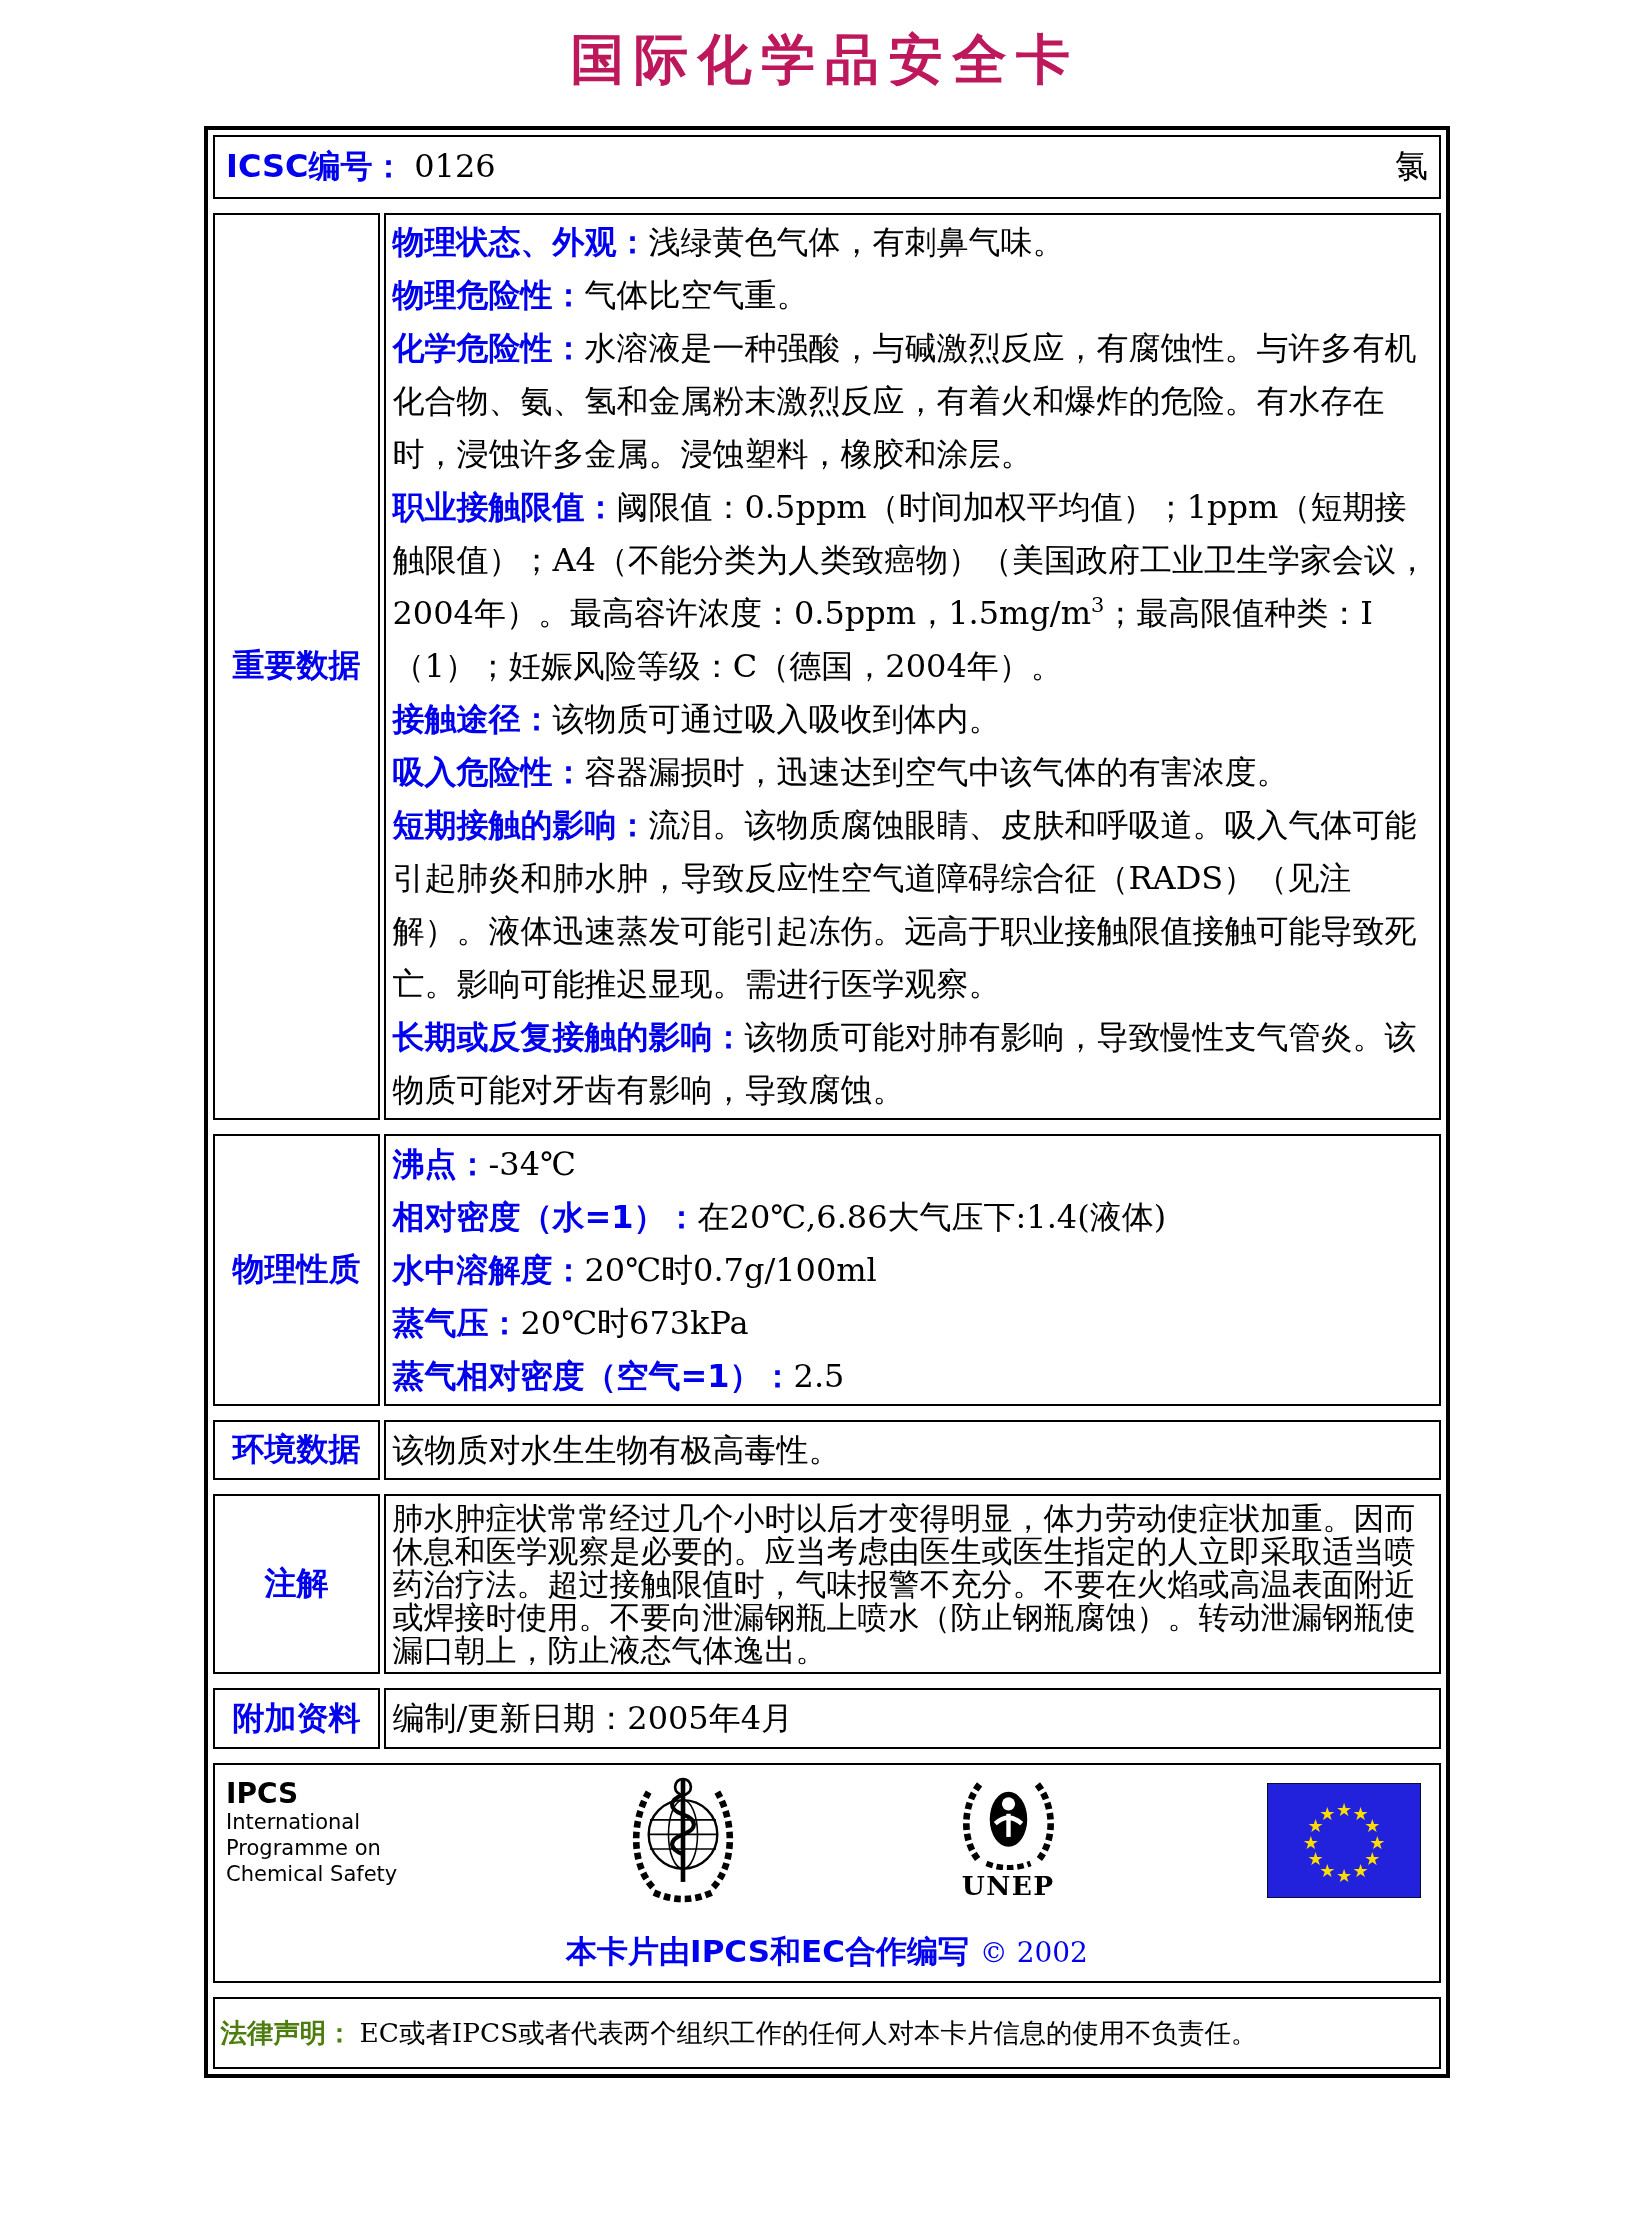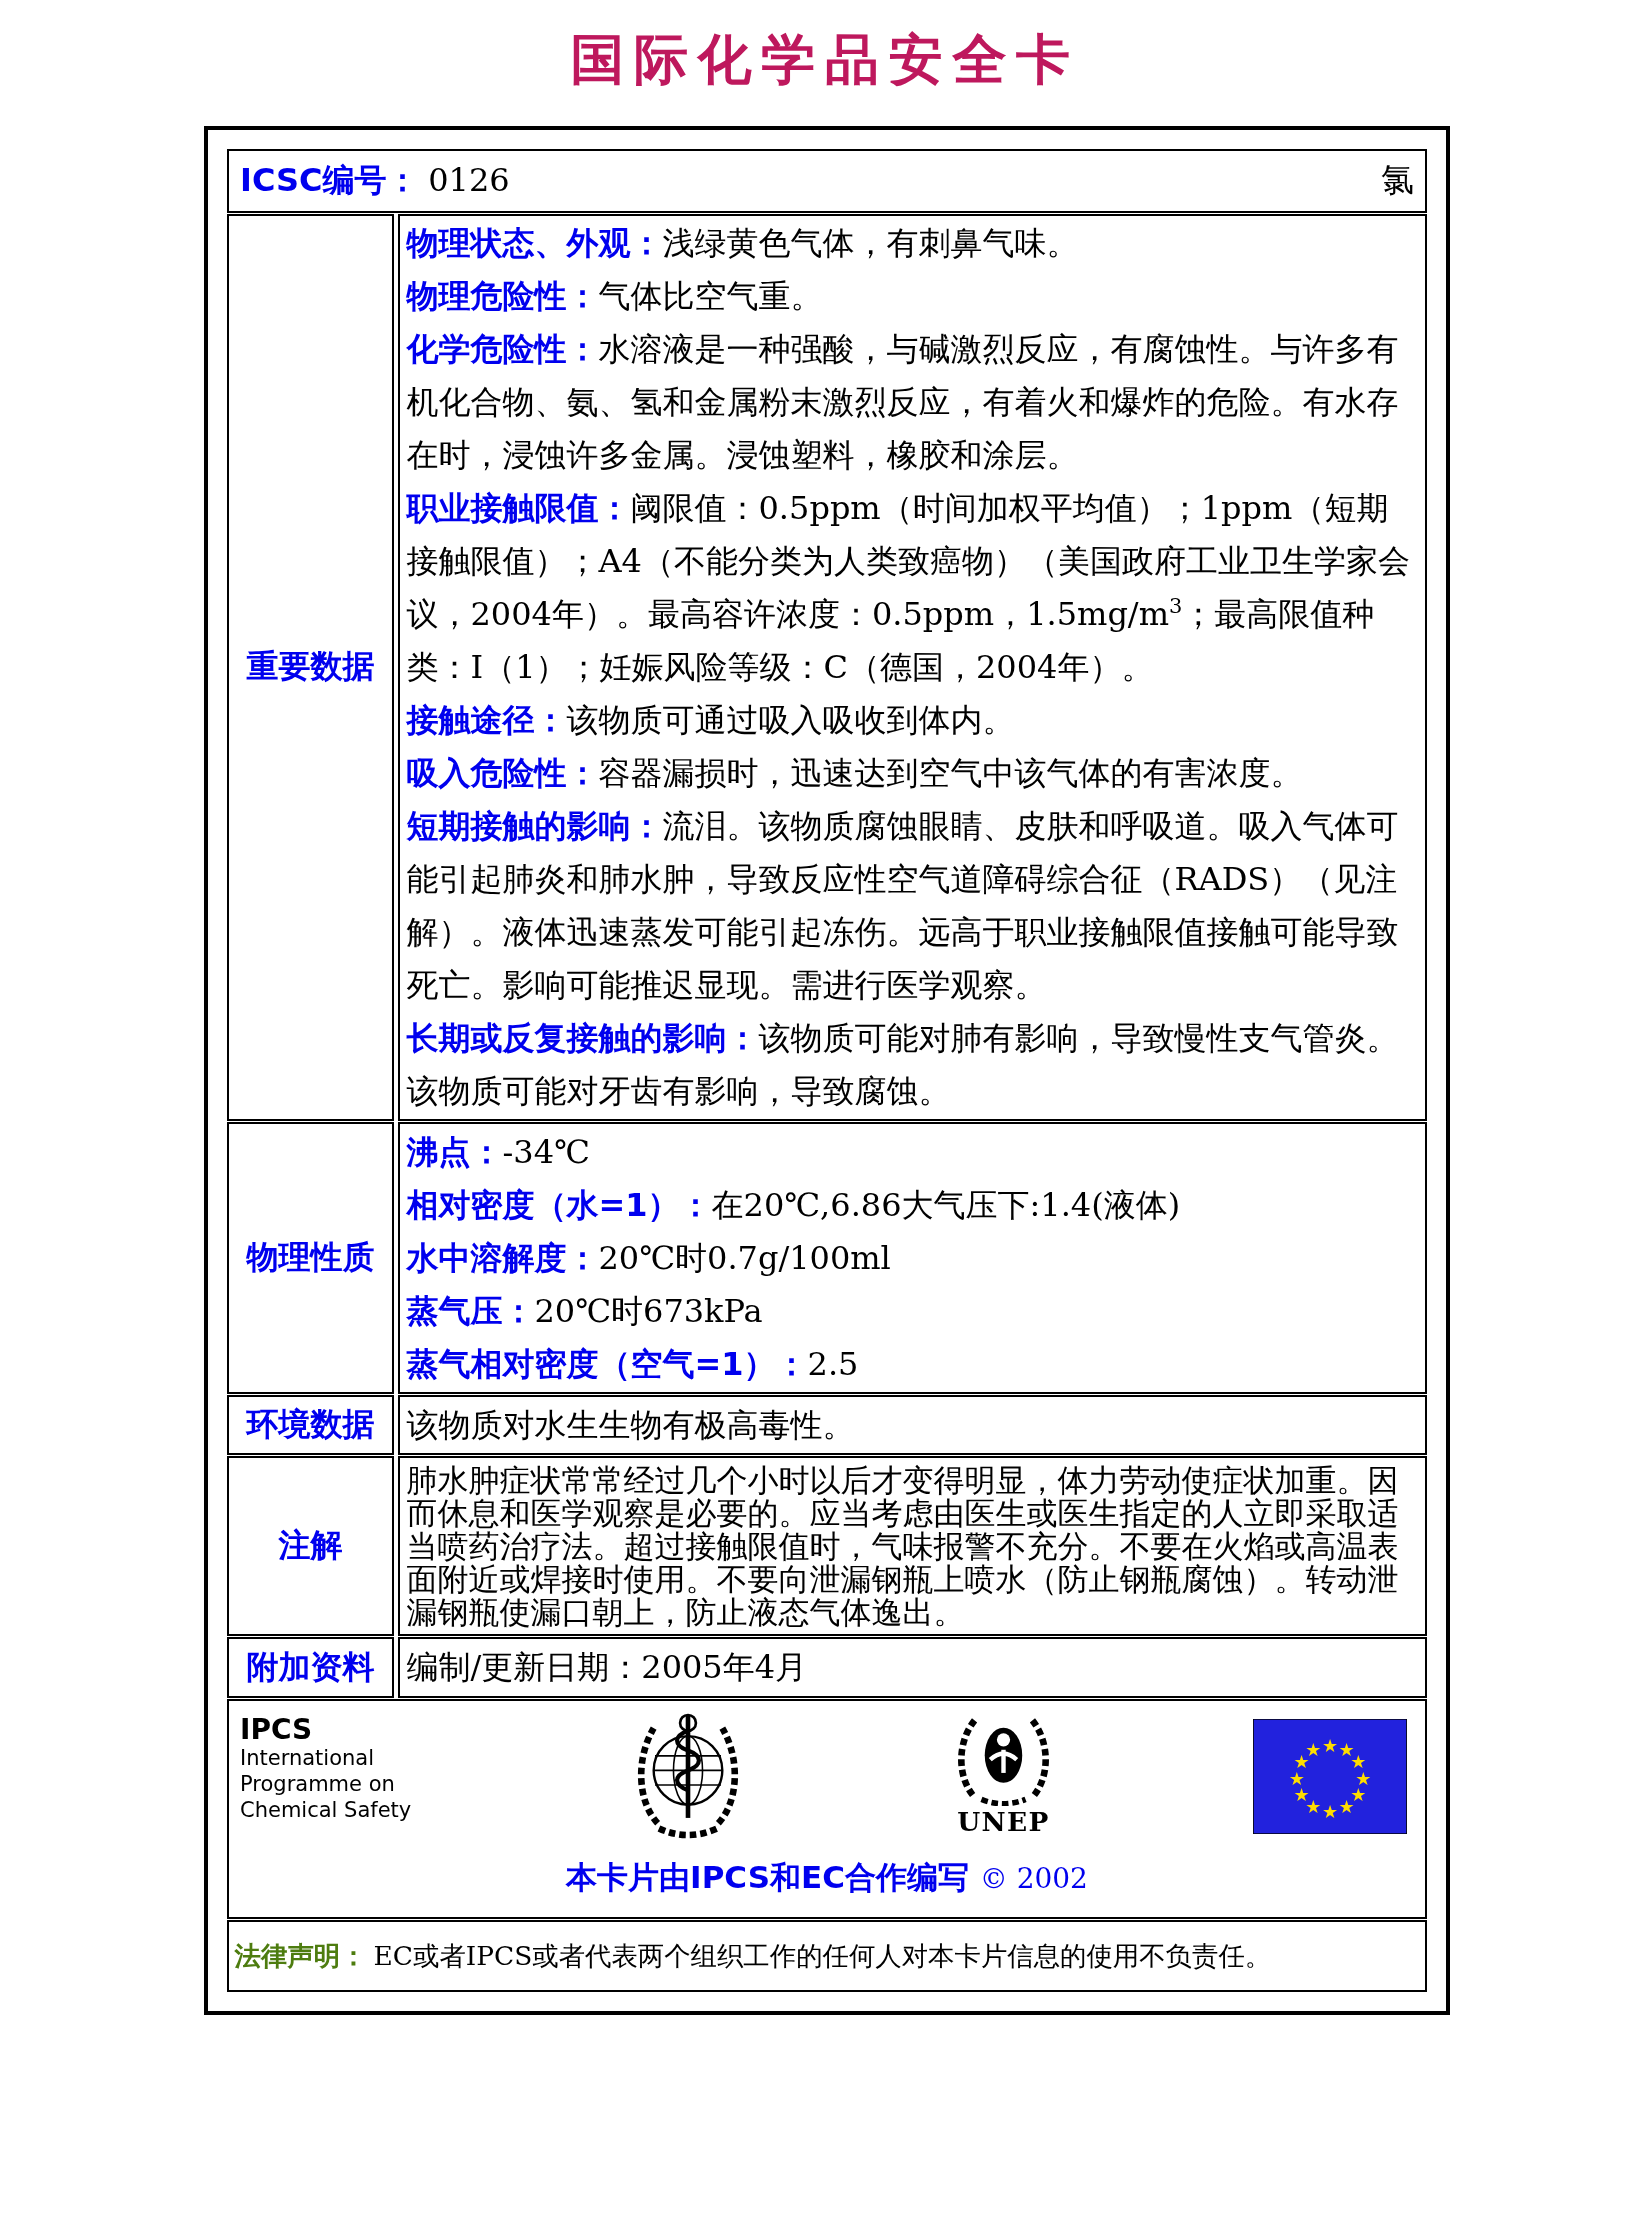--- a/index.html
+++ b/index.html
@@ -14,24 +14,24 @@
     text-align:center;
     color:#be185d;
     font-family:"DejaVu Sans", sans-serif;
     font-weight:bold;
     font-size:54px;
     letter-spacing:9.7px;
   }
   .card {
     margin:29px 200px 0 204px;
     border:4.9px solid #000;
-    padding:19px;
+    padding:5px;
     display:flex;
     flex-direction:column;
-    gap:1px;
+    gap:14px;
     background:#fff;
   }
   .row { display:flex; gap:3.5px; }
   .cell { border:2.8px solid #000; background:#fff; box-sizing:border-box; }
   .full-cell { flex:1; }
   .label-cell {
     flex:0 0 167px;
     display:flex; align-items:center; justify-content:center;
     font-family:"DejaVu Sans", sans-serif;
     font-weight:bold;
@@ -69,21 +69,21 @@
   .footer-cell { position:relative; height:220px; padding:8.3px 18px 5.6px 11px; }
   .logo-strip { display:flex; align-items:flex-start; justify-content:space-between; }
   .ipcs-block { width:188px; font-family:"DejaVu Sans", sans-serif; padding-top:4.2px; }
   .ipcs-acronym { font-weight:bold; font-size:28px; line-height:31px; }
   .ipcs-line { font-size:21px; line-height:26px; }
   .logo { flex:0 0 auto; }
   .unep-wrap { text-align:center; }
   .unep-text { font-family:"DejaVu Serif", serif; font-weight:bold; font-size:26.4px; line-height:26.4px; letter-spacing:1.4px; }
   .eu-flag { margin-top:9.7px; }
   .footer-caption {
-    position:absolute; left:0; right:0; bottom:18px;
+    position:absolute; left:0; right:0; bottom:8px;
     text-align:center;
     color:#0000ee;
     font-family:"DejaVu Sans", sans-serif;
     font-weight:bold;
     font-size:31px;
   }
   .copyright { font-family:"DejaVu Serif", serif; font-weight:normal; font-size:28px; }
   
   .legal-cell { display:flex; align-items:center; height:72px; padding:0 5.6px; font-size:26.4px; }
   .legal-label {

